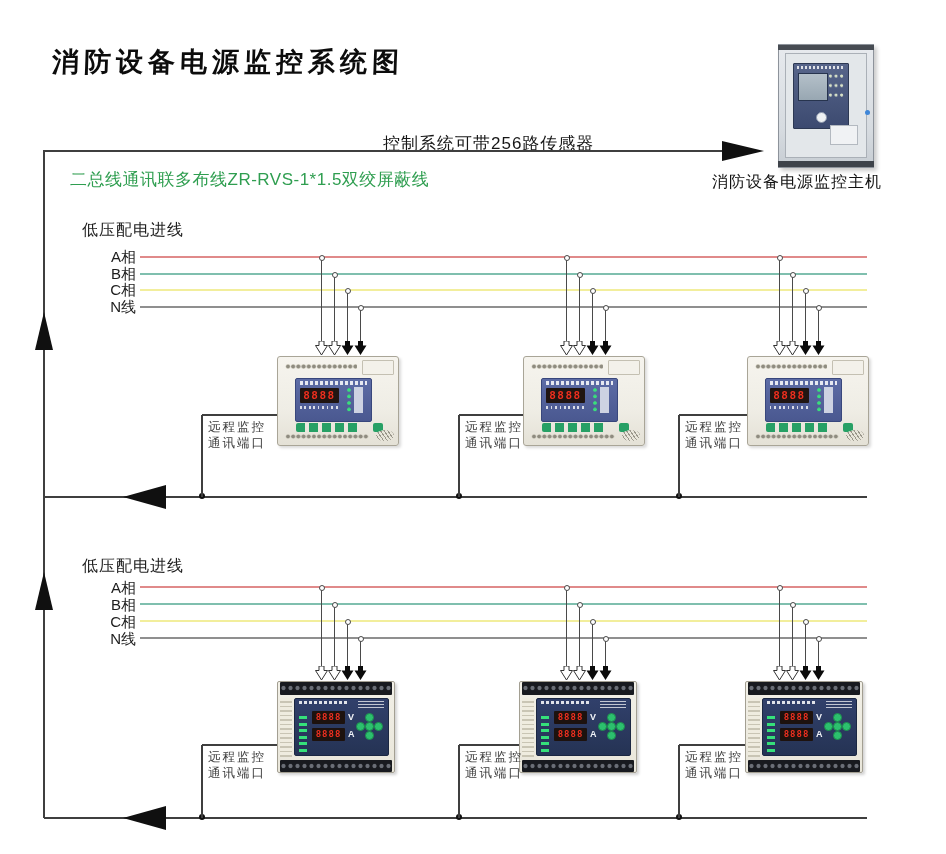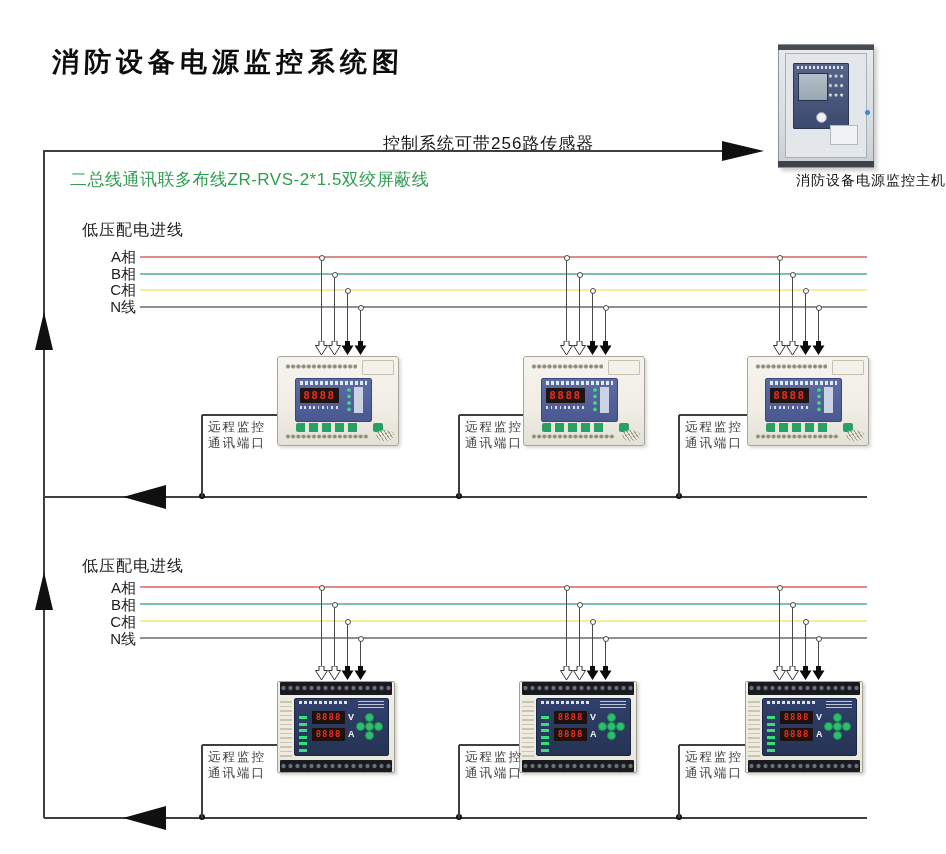--- a/index.html
+++ b/index.html
@@ -11,21 +11,21 @@
   .vline{position:absolute;width:1.5px;background:#3f3f3f;}
   .arrow-right{position:absolute;width:0;height:0;border-top:10px solid transparent;border-bottom:10px solid transparent;border-left:42px solid #101010;}
   .arrow-left{position:absolute;width:0;height:0;border-top:12px solid transparent;border-bottom:12px solid transparent;border-right:43px solid #101010;}
   .arrow-up{position:absolute;width:0;height:0;border-left:9px solid transparent;border-right:9px solid transparent;border-bottom:38px solid #101010;}
   .jdot{position:absolute;width:6px;height:6px;border-radius:50%;background:#101010;}
 
   
   .title{position:absolute;left:52px;top:44px;font-family:"DejaVu Serif",serif;font-weight:900;font-size:27px;letter-spacing:5px;color:#0c0c0c;transform:skewX(-2deg);}
   .sensor-label{position:absolute;left:383px;top:132px;font-size:17px;color:#161616;letter-spacing:1px;}
   .green-label{position:absolute;left:70px;top:168px;font-size:17px;color:#2f9e50;letter-spacing:0.5px;}
-  .host-label{position:absolute;left:712px;top:172px;width:234px;text-align:right;font-size:14px;color:#111;letter-spacing:1px;}
+  .host-label{position:absolute;left:712px;top:172px;width:234px;text-align:left;font-size:16px;color:#111;letter-spacing:1px;}
   .feed-label{position:absolute;left:82px;font-size:16px;color:#1d1d1d;letter-spacing:1px;}
   .phase-lab{position:absolute;left:60px;width:76px;text-align:right;font-size:15px;color:#1d1d1d;}
   .phase-line{position:absolute;left:140px;width:727px;height:2px;}
   .plabel{position:absolute;font-size:12.5px;line-height:16px;color:#3a3a3a;letter-spacing:2px;}
 
   
   .tap{position:absolute;width:0;border-left:1px solid #4a4a4a;}
   .tap::before{content:"";position:absolute;left:-3px;top:-2px;width:4px;height:4px;background:#fff;border:1px solid #4a4a4a;border-radius:50%;}
   .tap svg{position:absolute;left:-7px;bottom:-14px;}
 
@@ -79,21 +79,21 @@
   .h-slot{position:absolute;right:8px;bottom:12px;width:26px;height:18px;background:#f0f2f4;border:1px solid #b3b9c0;}
   .h-led{position:absolute;right:3px;top:65px;width:5px;height:5px;border-radius:50%;background:#3e86d8;}
 </style>
 </head>
 <body>
 
 <div class="canvas">
 
   <div class="title">消防设备电源监控系统图</div>
   <div class="sensor-label">控制系统可带256路传感器</div>
-  <div class="green-label">二总线通讯联多布线ZR-RVS-2*1.5双绞屏蔽线</div>
+  <div class="green-label">二总线通讯联多布线ZR-RVS-1*1.5双绞屏蔽线</div>
   <div class="host-label">消防设备电源监控主机</div>
 
   <div class="hline" style="left:44px;top:150px;width:680px;"></div>
   <div class="arrow-right" style="left:722px;top:141px;"></div>
 
   <div class="vline" style="left:43px;top:150px;height:668px;"></div>
   <div class="arrow-up" style="left:35px;top:312px;"></div>
   <div class="arrow-up" style="left:35px;top:572px;"></div>
 
   <div class="feed-label" style="top:220px;">低压配电进线</div>

